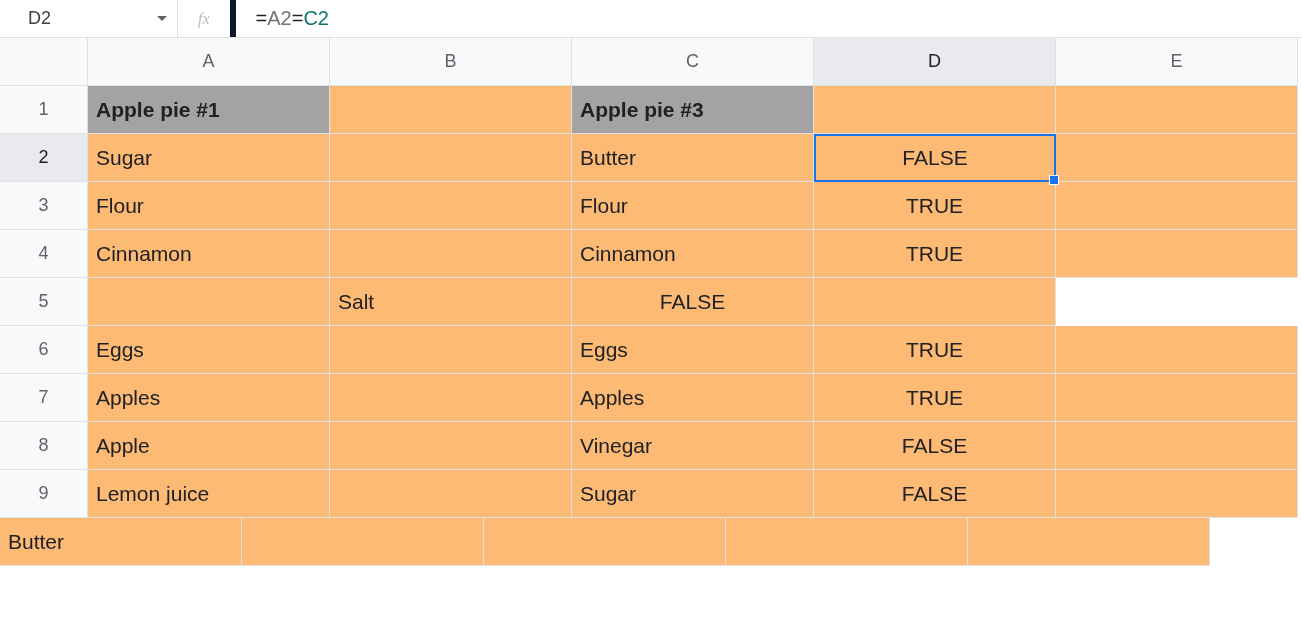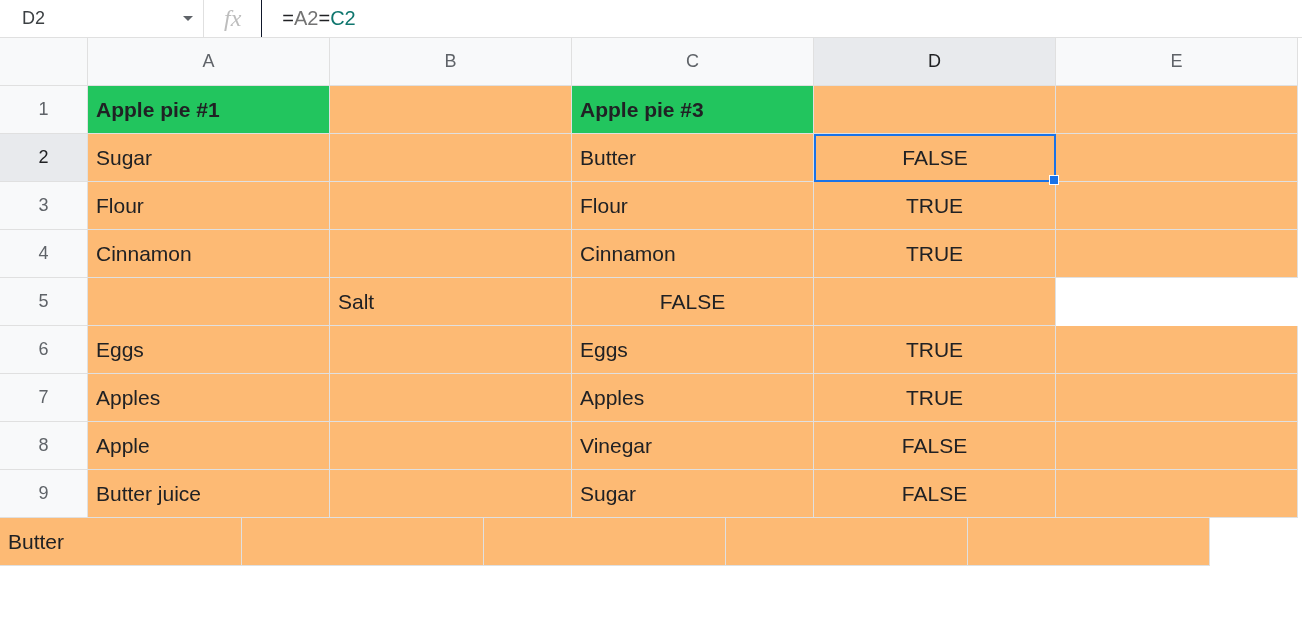--- a/index.html
+++ b/index.html
@@ -8,44 +8,44 @@
     .formula-bar {
       display: flex;
       align-items: center;
       height: 38px;
       border-bottom: 1px solid #e0e0e0;
       background: #fff;
     }
     .name-box-wrap {
       display: flex;
       align-items: center;
-      width: 204px;
+      width: 178px;
       height: 100%;
-      padding-left: 22px;
+      padding-left: 28px;
       border-right: 1px solid #e0e0e0;
     }
     .name-box {
       font-size: 18px;
       color: #3c4043;
       flex: 1;
     }
     .dropdown-arrow {
       width: 0; height: 0;
       border-left: 5px solid transparent;
       border-right: 5px solid transparent;
       border-top: 5px solid #5f6368;
       margin-right: 10px;
     }
     .fx-icon {
       font-style: italic;
       font-family: 'Times New Roman', serif;
       color: #bdbdbd;
-      font-size: 24px;
+      font-size: 16px;
       padding: 0 20px;
-      border-right: 1px solid #0f172a;
+      border-right: 6px solid #0f172a;
       height: 100%;
       display: flex;
       align-items: center;
     }
     .formula-input {
       padding-left: 20px;
       font-size: 20px;
       display: flex;
       align-items: center;
     }
@@ -107,21 +107,21 @@
       border-bottom: 1px solid #e0e0e0;
       padding: 0 8px;
       display: flex;
       align-items: center;
       background: #fdba74;
       font-size: 21px;
       color: #202124;
     }
     .cell.center { justify-content: center; }
     .cell.header-cell {
-      background: #22c55e;
+      background: #a3a3a3;
       font-weight: bold;
     }
     .cell.active {
       position: relative;
       border: 2px solid #1a73e8;
       padding: 0 6px;
       justify-content: center;
     }
     .cell.active::after {
       content: '';
@@ -227,21 +227,21 @@
     <div class="row-header">8</div>
     <div class="cell">Apple</div>
     <div class="cell"></div>
     <div class="cell">Vinegar</div>
     <div class="cell center">FALSE</div>
     <div class="cell"></div>
   </div>
 
   <div class="row data-row">
     <div class="row-header">9</div>
-    <div class="cell">Butter juice</div>
+    <div class="cell">Lemon juice</div>
     <div class="cell"></div>
     <div class="cell">Sugar</div>
     <div class="cell center">FALSE</div>
     <div class="cell"></div>
   </div>
 
   <div class="row data-row">
     <div class="cell">Butter</div>
     <div class="cell"></div>
     <div class="cell"></div>

